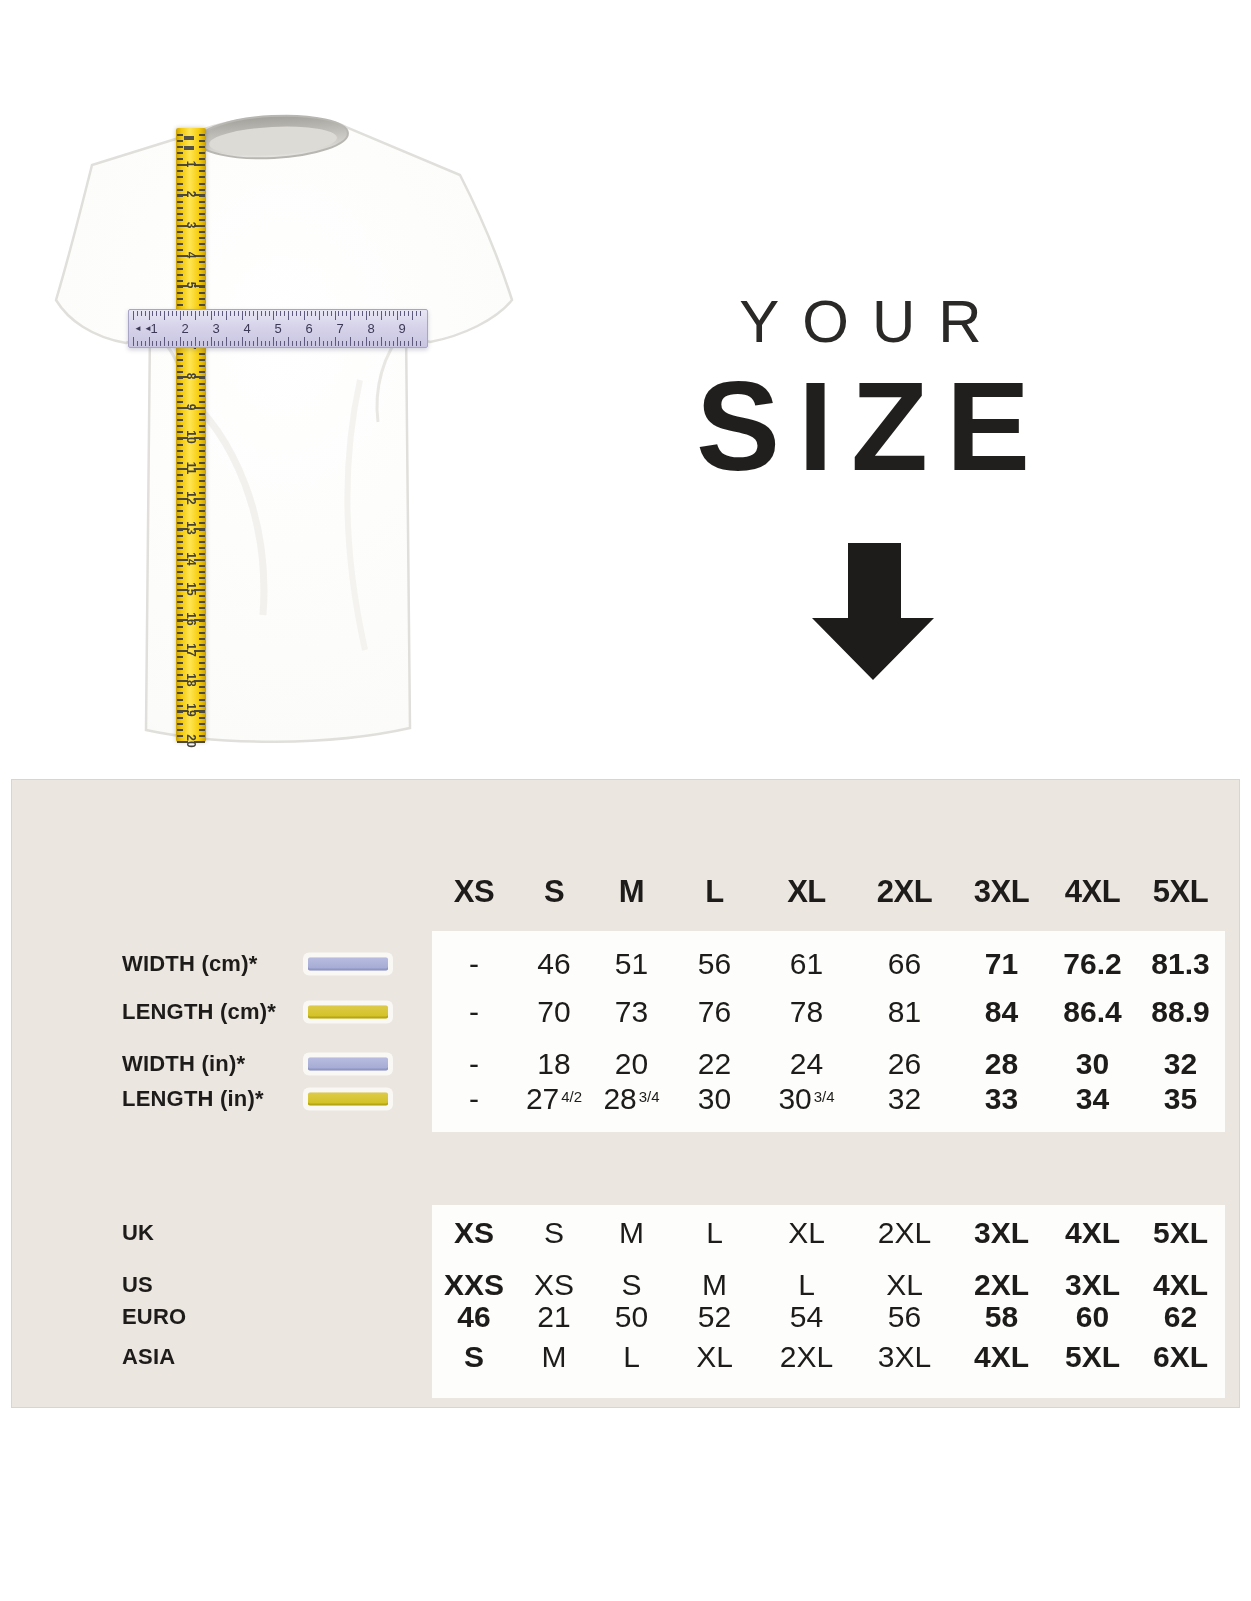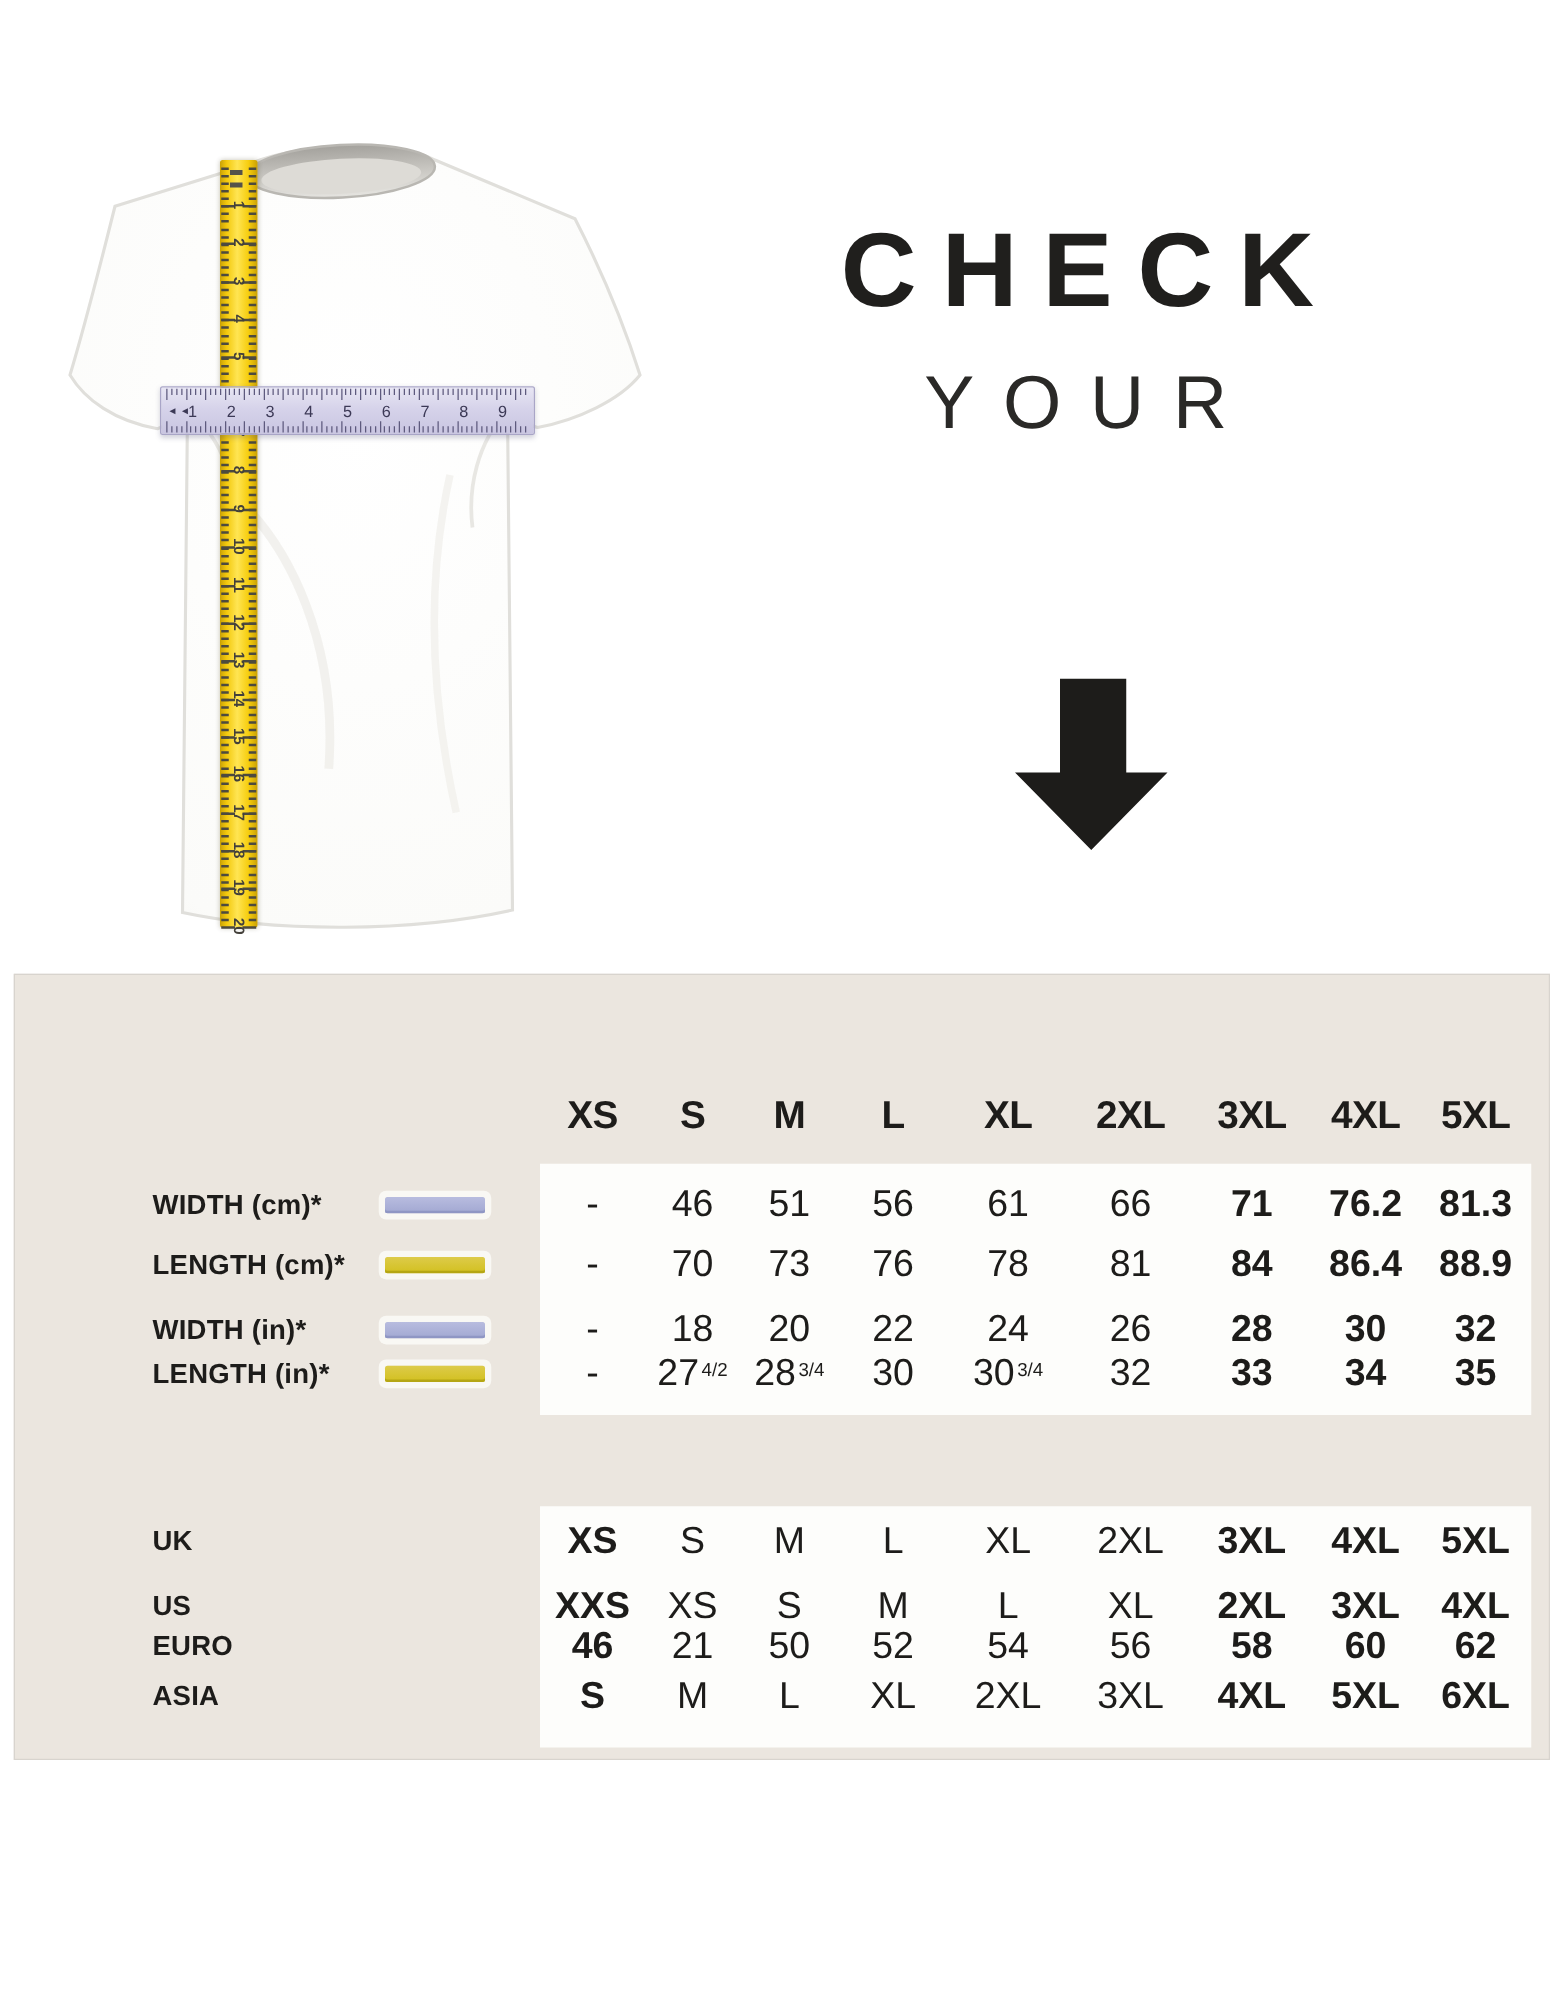--- a/index.html
+++ b/index.html
@@ -520,22 +520,22 @@
         <span class="hnum" style="left: 87px;">3</span>
         <span class="hnum" style="left: 118px;">4</span>
         <span class="hnum" style="left: 149px;">5</span>
         <span class="hnum" style="left: 180px;">6</span>
         <span class="hnum" style="left: 211px;">7</span>
         <span class="hnum" style="left: 242px;">8</span>
         <span class="hnum" style="left: 273px;">9</span>
         <span class="hmarks">◄◄</span>
       </div>
 
-    <div class="headline check">CHECK</div>
     <div class="headline your">YOUR</div>
+    <div class="headline size">SIZE</div>
 
     <svg class="arrow" viewBox="0 0 130 142">
       <polygon points="40,3 93,3 93,78 126,78 65,140 4,78 40,78" fill="#1d1c1a"></polygon>
     </svg>
   </section>
 
   <section class="size-table">
 
     <div class="grid9 col-headers" id="colHeaders">
         <span class="col-h">XS</span>

